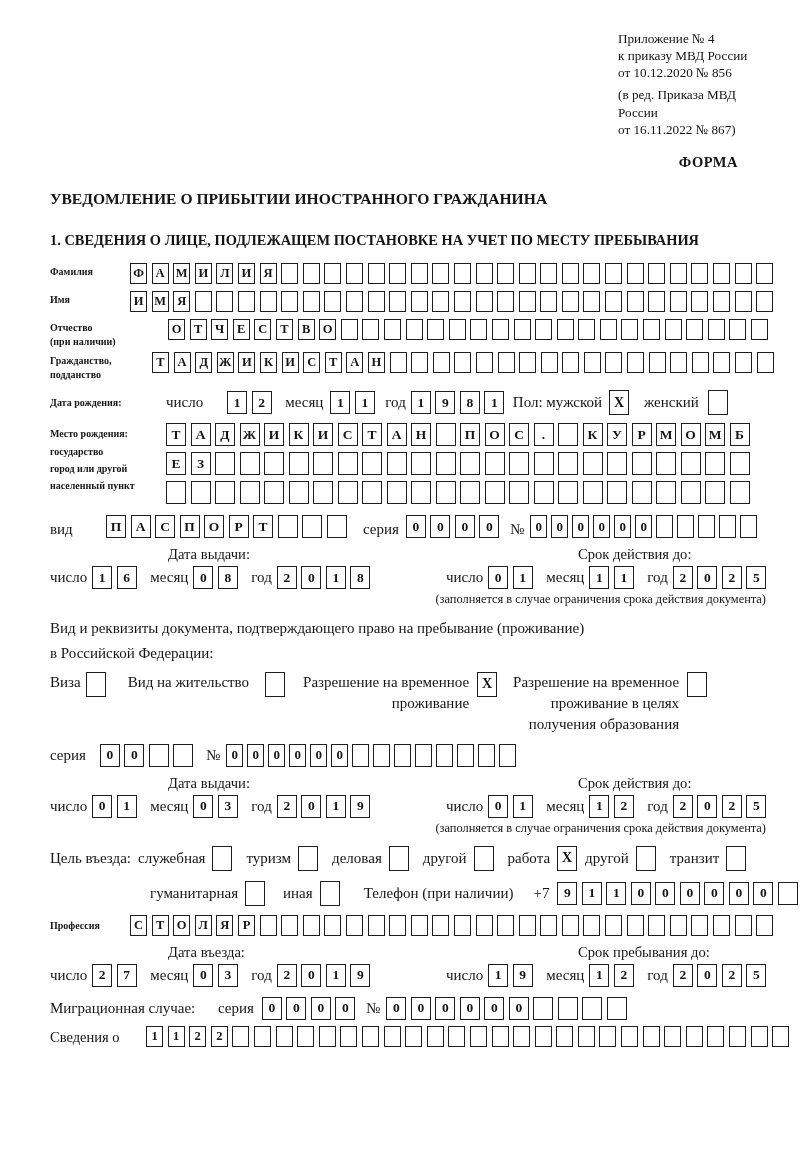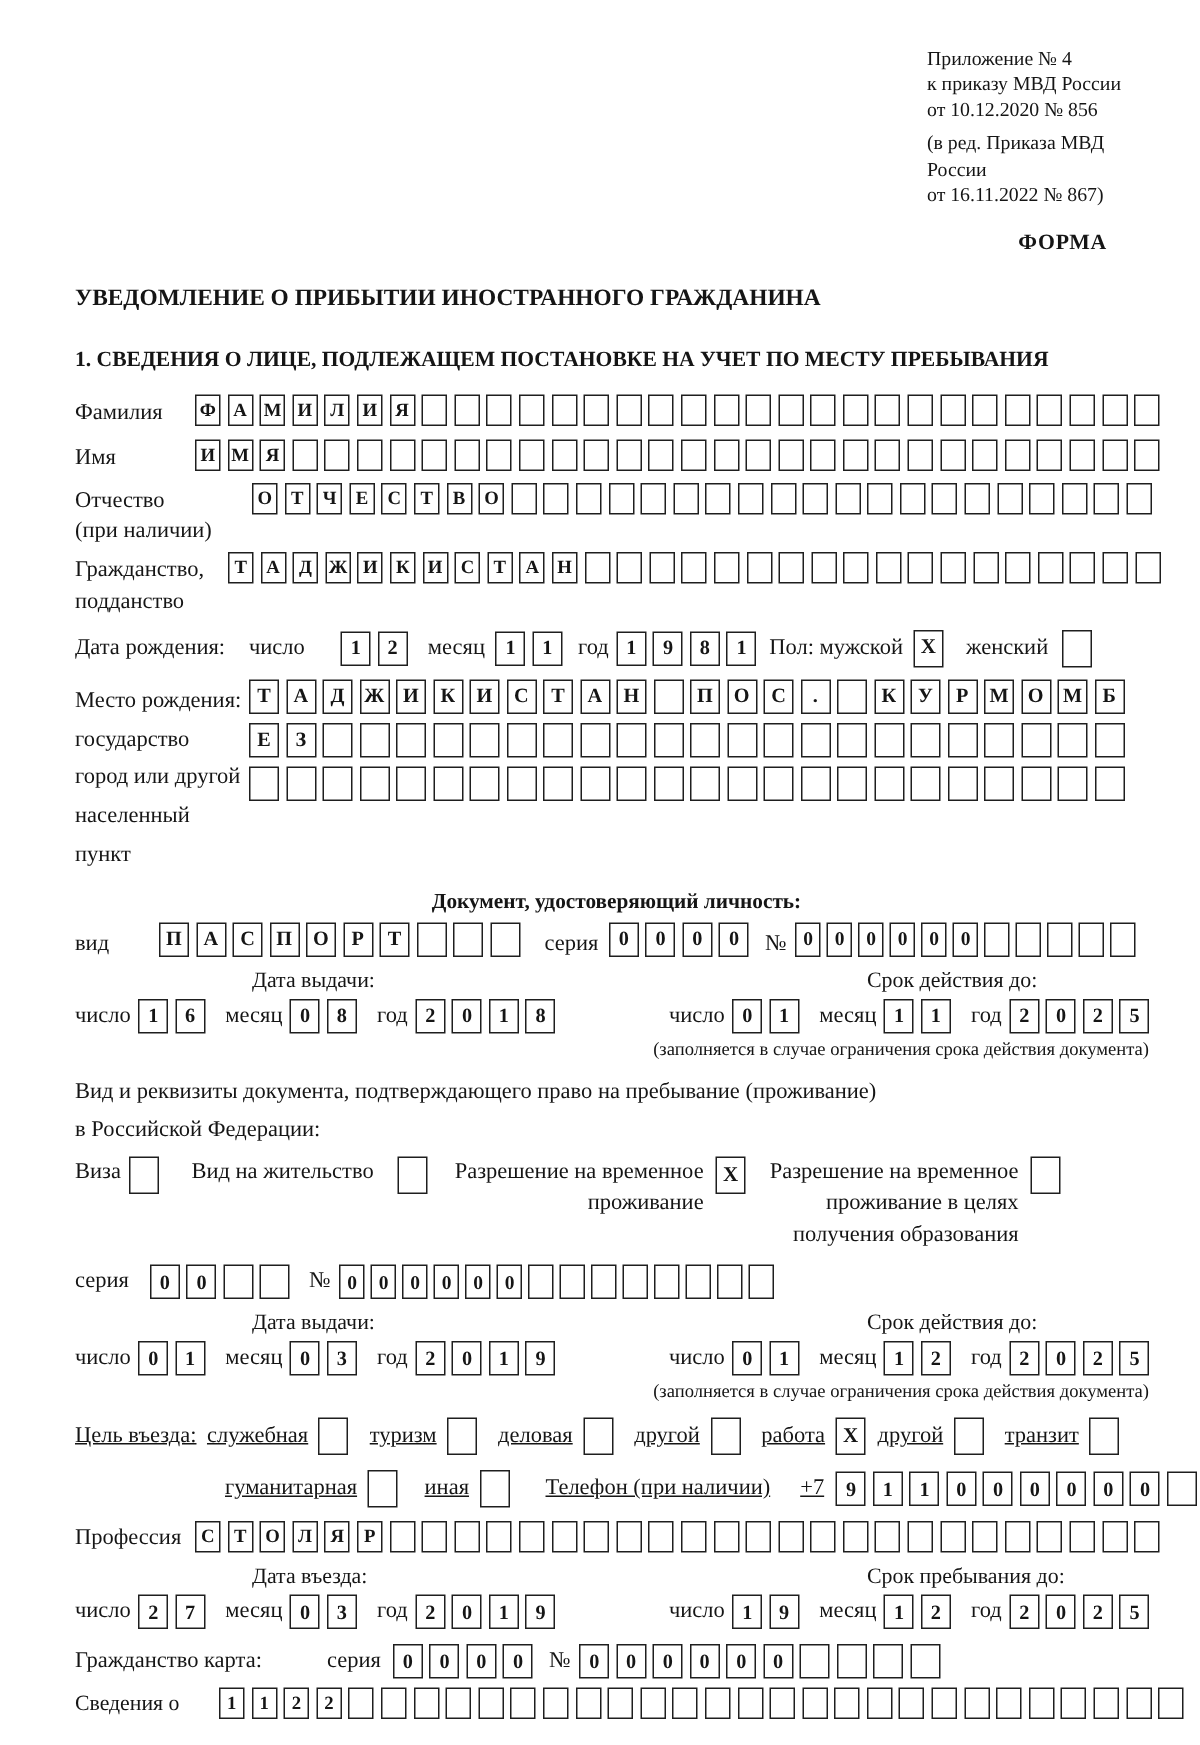--- a/index.html
+++ b/index.html
@@ -17,21 +17,21 @@
   .form-marker { text-align: right; padding-right: 34px; font-weight: bold; font-size: 14.5px; margin-top: 16px; letter-spacing: .5px; }
 
   
   .title { font-weight: bold; font-size: 15.6px; line-height: 1.5; margin-top: 16px; }
   .blank-line { display:inline-block; width: 54px; border-bottom: 2.4px solid #3a3a3a; margin-left: 10px; }
 
   .section-title { font-weight: bold; font-size: 14.4px; margin-top: 22px; white-space: nowrap; }
 
   
   .frow { display: flex; align-items: flex-start; margin-top: 7px; }
-  .lbl { font-size: 15px; line-height: 1.35; flex-shrink: 0; padding-top: 2px; }
+  .lbl { font-size: 10px; line-height: 1.35; flex-shrink: 0; padding-top: 2px; font-weight: bold; }
   .boxes { display: inline-flex; flex-wrap: nowrap; }
   .bx {
     display: inline-flex; align-items: center; justify-content: center;
     border: 1.5px solid #1e1e1e; background: #fff;
     font-weight: bold; flex-shrink: 0;
   }
   .boxes.sm .bx { width: 17px; height: 21px; margin-right: 4.6px; font-size: 12.5px; }
   .boxes.md .bx { width: 20px; height: 23px; margin-right: 4.5px; font-size: 13.5px; }
   .boxes.nm .bx { width: 17px; height: 23px; margin-right: 4px;   font-size: 13px; }
   .ckb {
@@ -65,21 +65,21 @@
 
   
   .permit-row { display: flex; align-items: flex-start; margin-top: 6px; }
   .opt { display: flex; align-items: flex-start; }
   .opt .ckb { margin-left: 8px; }
   .opt-text { font-size: 15px; line-height: 1.4; }
   .opt-text.center { text-align: right; }
 
   
   .purpose-row { display: flex; align-items: center; margin-top: 10px; }
-  .purpose-row .sl { margin-right: 7px; text-decoration: underline; }
+  .purpose-row .sl { margin-right: 7px; }
   .purpose-row .ckb { margin-right: 14px; }
 
   
   .bp-rows > .boxes { margin-bottom: 6px; }
 
   
   .guard-lbl { width: 96px; font-size: 14.5px; line-height: 1.32; flex-shrink: 0; padding-top: 2px; }
   .guard-rows > .boxes { margin-bottom: 7px; }
 </style>
 </head>
@@ -358,21 +358,20 @@
           <span class="bx"></span>
           <span class="bx"></span>
           <span class="bx"></span>
           <span class="bx"></span>
           <span class="bx"></span>
           <span class="bx"></span>
         </div>
     </div>
   </div>
 
-  <div class="doc-head">Документ, удостоверяющий личность:</div>
 
   <div class="frow" style="align-items:flex-end; margin-top:5px">
     <span class="sl" style="width:56px">вид</span>
     <span class="boxes md" style="margin-right:12px">
         <span class="bx">П</span>
         <span class="bx">А</span>
         <span class="bx">С</span>
         <span class="bx">П</span>
         <span class="bx">О</span>
         <span class="bx">Р</span>
@@ -674,21 +673,21 @@
             <span class="bx">2</span>
             <span class="bx">0</span>
             <span class="bx">2</span>
             <span class="bx">5</span>
           </span>
       </div>
     </div>
   </div>
 
   <div class="frow" style="align-items:center; margin-top:10px">
-    <span class="sl" style="width:168px">Гражданство карта:</span>
+    <span class="sl" style="width:168px">Миграционная случае:</span>
     <span class="sl" style="margin-right:8px">серия</span>
     <span class="boxes md" style="margin-right:6px">
         <span class="bx">0</span>
         <span class="bx">0</span>
         <span class="bx">0</span>
         <span class="bx">0</span>
       </span>
     <span class="sl" style="margin-right:6px">№</span>
     <span class="boxes md">
         <span class="bx">0</span>

